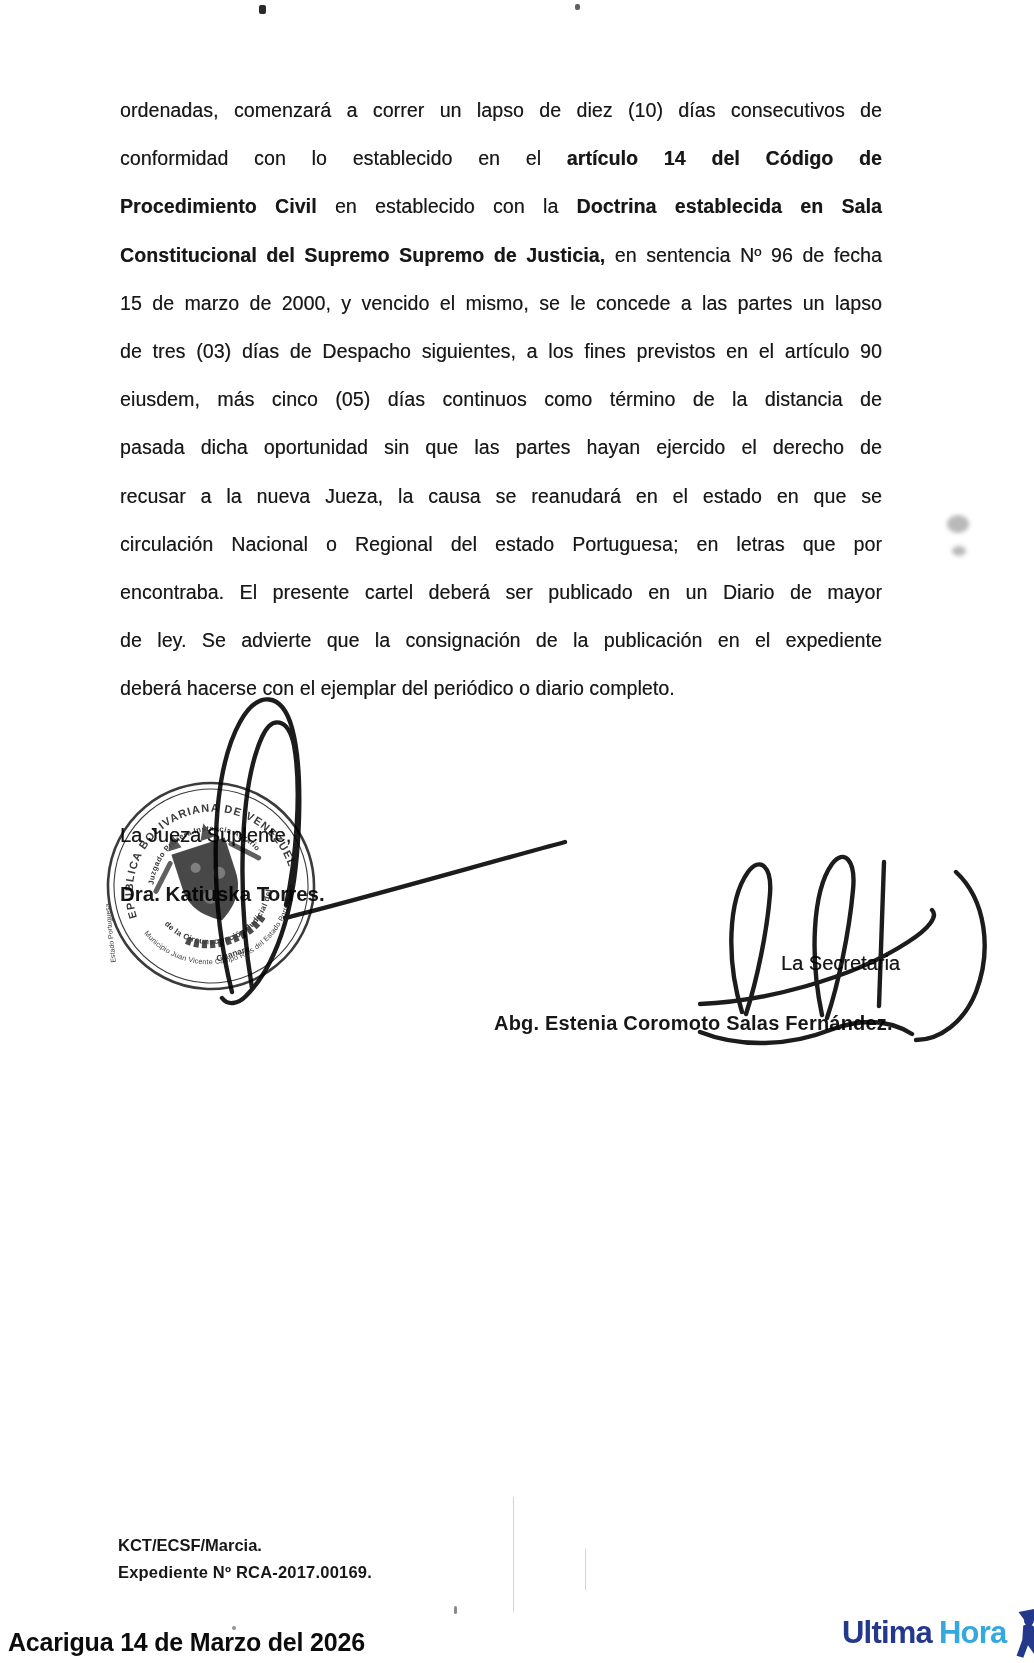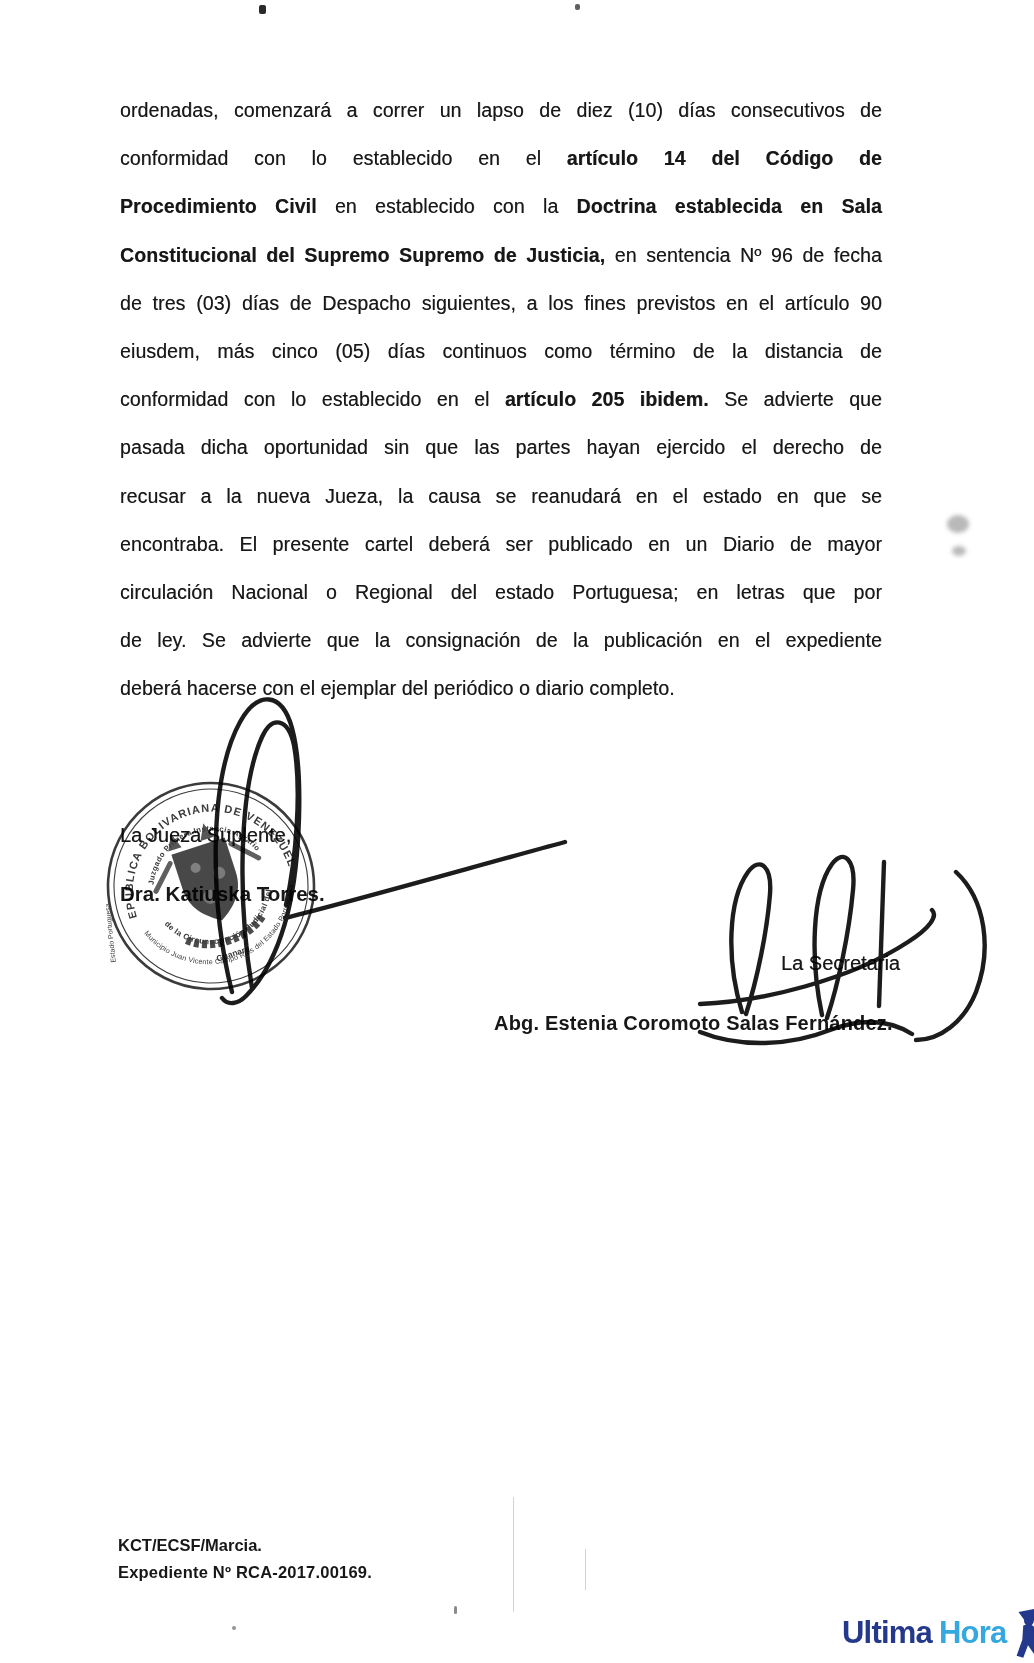--- a/index.html
+++ b/index.html
@@ -39,27 +39,27 @@
 </head>
 <body>
 
 <div class="page">
 
   <div class="doc-lines" id="doc-lines">
       <div class="dline"><span>ordenadas, comenzará a correr un lapso de diez (10) días consecutivos de</span></div>
       <div class="dline"><span>conformidad con lo establecido en el </span><b>artículo 14 del Código de</b></div>
       <div class="dline"><b>Procedimiento Civil</b><span> en establecido con la </span><b>Doctrina establecida en Sala</b></div>
       <div class="dline"><b>Constitucional del Supremo Supremo de Justicia,</b><span> en sentencia Nº 96 de fecha</span></div>
+      <div class="dline"><span>15 de marzo de 2000, y vencido el mismo, se le concede a las partes un lapso</span></div>
       <div class="dline"><span>de tres (03) días de Despacho siguientes, a los fines previstos en el artículo 90</span></div>
       <div class="dline"><span>eiusdem, más cinco (05) días continuos como término de la distancia de</span></div>
-      <div class="dline"><span>conformidad con lo establecido en el </span><b>artículo 205 ibidem.</b><span> Se advierte que</span></div>
       <div class="dline"><span>pasada dicha oportunidad sin que las partes hayan ejercido el derecho de</span></div>
       <div class="dline"><span>recusar a la nueva Jueza, la causa se reanudará en el estado en que se</span></div>
+      <div class="dline"><span>circulación Nacional o Regional del estado Portuguesa; en letras que por</span></div>
       <div class="dline"><span>encontraba. El presente cartel deberá ser publicado en un Diario de mayor</span></div>
-      <div class="dline"><span>circulación Nacional o Regional del estado Portuguesa; en letras que por</span></div>
       <div class="dline"><span>de ley. Se advierte que la consignación de la publicación en el expediente</span></div>
       <div class="dline last"><span>deberá hacerse con el ejemplar del periódico o diario completo.</span></div>
     </div>
 
   <div class="abs jtitle">La Jueza Suplente,</div>
   <div class="abs jname">Dra. Katiuska Torres.</div>
   <div class="abs stitle">La Secretaria</div>
   <div class="abs sname">Abg. Estenia Coromoto Salas Fernández.</div>
 
   <div class="abs ref1">KCT/ECSF/Marcia.</div>
@@ -115,20 +115,21 @@
         <path d="M 742,1012 C 726,960 728,900 748,872 C 760,856 772,866 770,894 C 767,932 757,980 746,1014"></path>
         <path d="M 822,1015 C 810,958 812,892 832,864 C 844,848 856,860 853,890 C 849,934 838,985 827,1018"></path>
         <path d="M 700,1004 C 760,1002 850,980 908,942 C 930,928 938,916 932,910"></path>
         <path d="M 956,872 C 986,900 992,950 976,992 C 964,1022 940,1040 916,1040"></path>
         <path d="M 700,1032 C 740,1048 790,1046 830,1030 C 862,1018 890,1020 912,1034"></path>
         <path d="M 884,862 L 879,1006"></path>
       </g>
     </g>
   </svg>
 
+  <div class="abs datecap">Acarigua 14 de Marzo del 2026</div>
 
   <div class="logo">
     <span class="lg1" id="lg1" style="color: rgb(36, 56, 140);">Ultima</span>
     <span class="lg2" id="lg2" style="color: rgb(53, 168, 224);">Hora</span>
     <svg id="newsboy" width="38" height="50" viewBox="0 0 40 52">
       <g fill="#24388c">
         <path d="M10 4 L30 0 L36 10 L18 15 Z" fill="#24388c"></path>
         <circle cx="21" cy="13" r="5.2" fill="#24388c"></circle>
         <path d="M15 18 c8,-3 14,1 14,9 l-2,9 9,13 -7,3 -9,-13 -5,13 -7,-2 6,-17 z" fill="#24388c"></path>
       </g>

